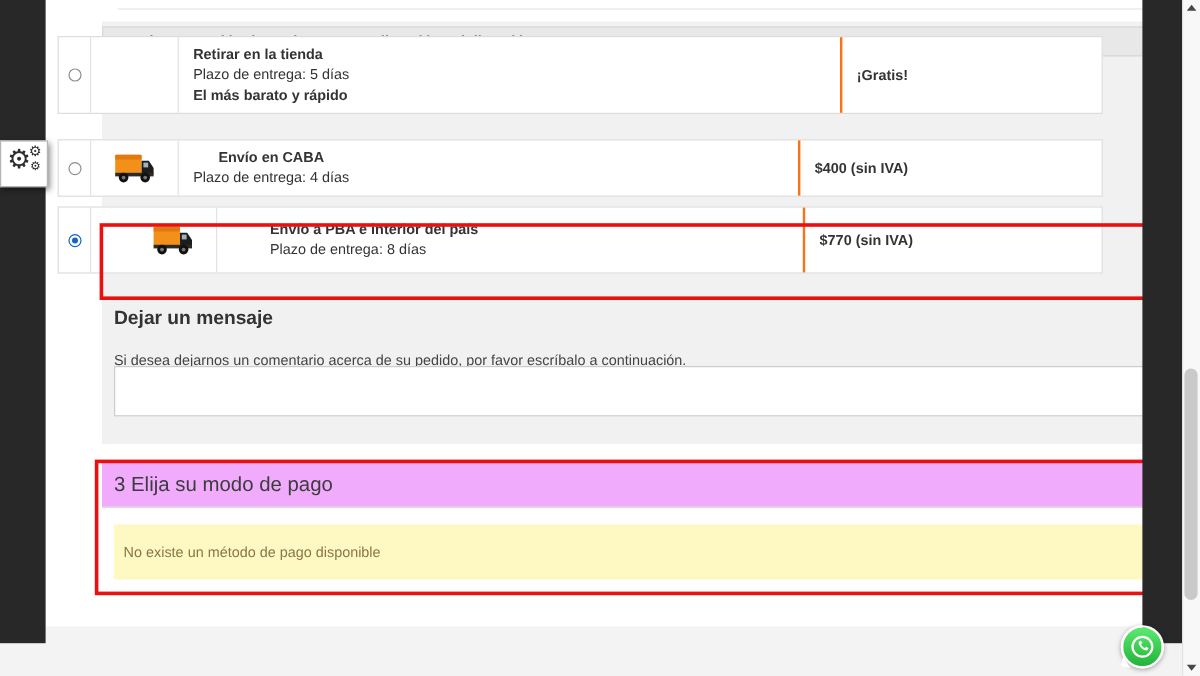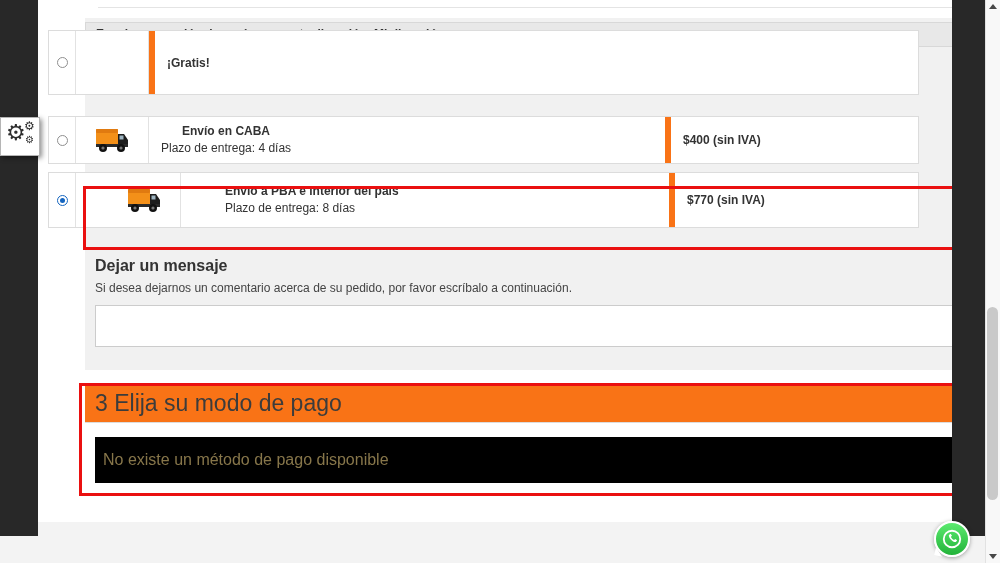--- a/index.html
+++ b/index.html
@@ -17,46 +17,46 @@
 
   .carrier-row { position:absolute; left:10px; width:871px; background:#fff; border:1px solid #dcdcdc;
     display:flex; align-items:stretch; }
   .row1 { top:30px;  height:65px; }
   .row2 { top:116px; height:48px;text-align:center; }
   .row3 { top:172px; height:56px;gap:32px; }
   .cell { display:flex; align-items:center; }
   .cell-radio { width:27px; justify-content:center; border-right:1px solid #e2e2e2; }
   .cell-logo  { width:73px; justify-content:center; border-right:1px solid #e2e2e2; }
   .cell-text  { flex:1; padding-left:12px; }
-  .cell-price { border-left:6px solid #f97316; padding-left:12px; font-size:12px; font-weight:bold; color:#333; }
+  .cell-price { border-left:2px solid #f97316; padding-left:12px; font-size:12px; font-weight:bold; color:#333; }
   .row1 .cell-price { width:218px; }
   .row2 .cell-price { width:253px; }
   .row3 .cell-price { width:249px; }
   .carrier-lines { font-size:12px; color:#333; line-height:17px; }
   .carrier-title { font-weight:bold; }
   .carrier-extra { font-weight:bold; }
 
   .radio { width:11px; height:11px; border:1px solid #8f8f8f; border-radius:50%; background:#fff; position:relative; }
   .radio.checked { border:1px solid #1465c0; }
   .radio.checked::after { content:""; position:absolute; left:2px; top:2px; width:5px; height:5px;
     border-radius:50%; background:#1465c0; }
 
   .truck { width:34px; height:28px; }
 
   
   #message-label { position:absolute; left:57px; top:257px; font-size:16px; font-weight:bold; color:#333; }
-  #message-hint  { position:absolute; left:57px; top:281px; font-size:12px; color:#444; }
+  #message-hint  { position:absolute; left:57px; top:293px; font-size:12px; color:#444; }
   #message-box   { position:absolute; left:57px; top:305px; width:871px; height:42px; border:1px solid #ccc;
     background:#fff; resize:both; font-family:"Liberation Sans", sans-serif; font-size:12px; color:#333; }
 
   
-  #payment-header { position:absolute; left:47px; top:385px; width:885px; height:38px; background:#f97316;
-    border-bottom:1px solid #dcdcdc; font-size:23px; color:#3c3c3c; line-height:37px; padding-left:10px; }
-  #payment-warning { position:absolute; left:57px; top:437px; width:871px; height:46px; background:#000000;
-    display:flex; align-items:center; padding-left:8px; font-size:16px; color:#87764a; }
+  #payment-header { position:absolute; left:47px; top:385px; width:885px; height:38px; background:#f0abfc;
+    border-bottom:1px solid #dcdcdc; font-size:17px; color:#3c3c3c; line-height:37px; padding-left:10px; }
+  #payment-warning { position:absolute; left:57px; top:437px; width:871px; height:46px; background:#fef9c3;
+    display:flex; align-items:center; padding-left:8px; font-size:12px; color:#87764a; }
 
   
   .highlight-box { position:absolute; border:3px solid #ea1010; background:transparent; }
   #highlight-shipping { left:45px; top:186px; width:876px; height:64px; }
   #highlight-payment  { left:41px; top:383px; width:884px; height:113px; }
 
   
   #left-strip  { position:absolute; left:0;  top:0; width:38px; height:536px; background:#282828; }
   #right-strip { position:absolute; left:952px; top:0; width:33px; height:536px; background:#282828; }
 
@@ -92,20 +92,27 @@
 
   <div id="shipping-panel">
     <div class="section-subheader">Escoja una opción de envío para esta dirección: Mi dirección</div>
   </div>
 
   <div class="carrier-row row1">
     <div class="cell cell-radio">
       <div class="radio"></div>
     </div>
     <div class="cell cell-logo"></div>
+    <div class="cell cell-text">
+      <div class="carrier-lines">
+        <div class="carrier-title">Retirar en la tienda</div>
+        <div class="carrier-delay">Plazo de entrega: 5 días</div>
+        <div class="carrier-extra">El más barato y rápido</div>
+      </div>
+    </div>
     <div class="cell cell-price">¡Gratis!</div>
   </div>
 
   <div class="carrier-row row2">
     <div class="cell cell-radio">
       <div class="radio"></div>
     </div>
     <div class="cell cell-logo">
       <svg class="truck" viewBox="0 0 34 28">
         <rect x="1" y="3" width="22" height="16" rx="1" fill="#f39019"></rect>

